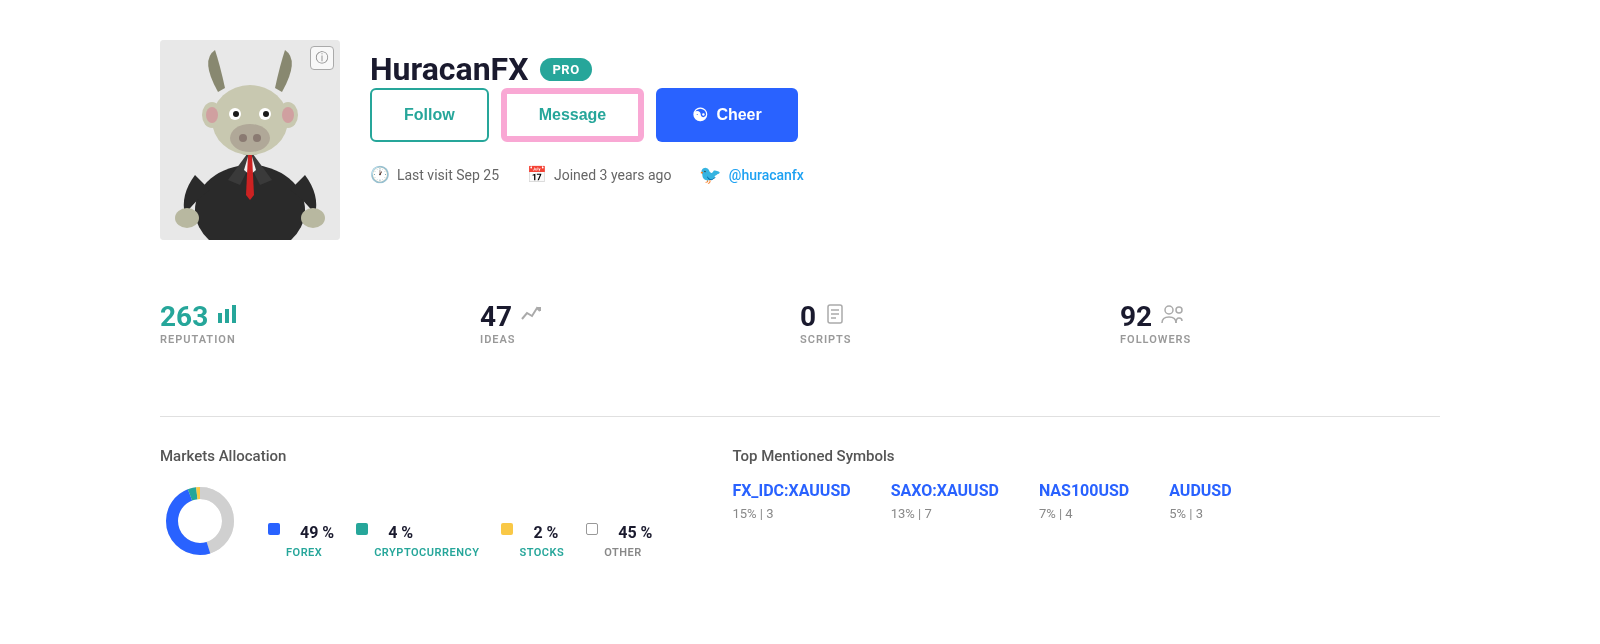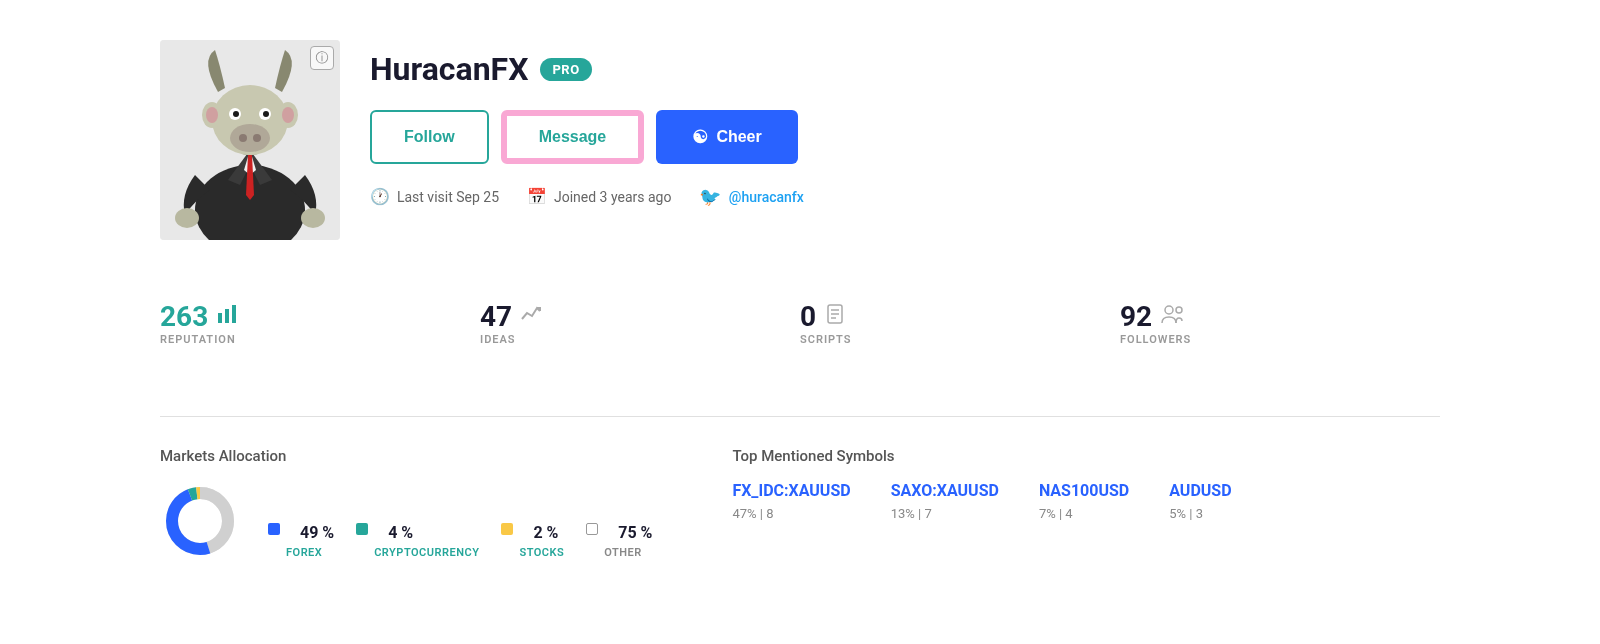--- a/index.html
+++ b/index.html
@@ -68,21 +68,20 @@
 
     .profile-info {
       flex: 1;
       padding-top: 10px;
     }
 
     .name-row {
       display: flex;
       align-items: center;
       gap: 12px;
-      margin-bottom: 22px;
     }
 
     .profile-name {
       font-size: 32px;
       font-weight: 700;
       color: #1a1a2e;
     }
 
     .pro-badge {
       background: #26a69a;
@@ -524,37 +523,37 @@
             <div class="legend-top">
               <div class="legend-dot square" style="background:#f9c846;"></div>
               <span class="legend-percent">2 %</span>
             </div>
             <span class="legend-label">STOCKS</span>
           </div>
 
           <div class="legend-item">
             <div class="legend-top">
               <div class="legend-dot square outline"></div>
-              <span class="legend-percent">75 %</span>
+              <span class="legend-percent">45 %</span>
             </div>
             <span class="legend-label gray">OTHER</span>
           </div>
 
         </div>
       </div>
     </div>
 
     <div class="top-symbols">
       <div class="section-title">Top Mentioned Symbols</div>
 
       <div class="symbols-list">
 
         <div class="symbol-item">
           <a class="symbol-name" href="#">FX_IDC:XAUUSD</a>
-          <span class="symbol-stats">47% | 8</span>
+          <span class="symbol-stats">15% | 3</span>
         </div>
 
         <div class="symbol-item">
           <a class="symbol-name" href="#">SAXO:XAUUSD</a>
           <span class="symbol-stats">13% | 7</span>
         </div>
 
         <div class="symbol-item">
           <a class="symbol-name" href="#">NAS100USD</a>
           <span class="symbol-stats">7% | 4</span>

